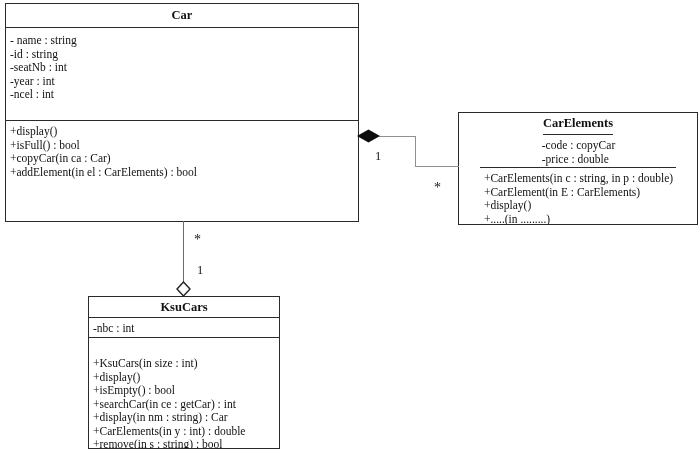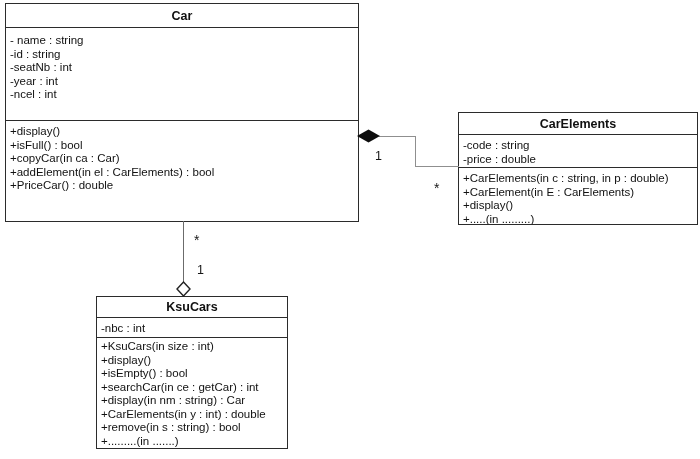--- a/index.html
+++ b/index.html
@@ -5,21 +5,21 @@
   html, body {
     margin: 0;
     padding: 0;
     background: #ffffff;
   }
   .canvas {
     position: relative;
     width: 700px;
     height: 459px;
     background: #ffffff;
-    font-family: Liberation Sans, sans-serif;
+    font-family: Liberation Serif, serif;
     color: #111111;
     overflow: hidden;
   }
   .uml-class {
     position: absolute;
     background: #ffffff;
     border: 1.5px solid #2b2b2b;
     box-sizing: border-box;
     display: flex;
     flex-direction: column;
@@ -50,28 +50,28 @@
     white-space: pre;
   }
   .uml-methods {
     flex: 1 1 auto;
   }
   
   .box-car    { left: 5px;   top: 3px;   width: 354px; height: 219px; }
   .box-car    .uml-title   { height: 24px; }
   .box-car    .uml-attrs   { height: 92px; padding-top: 6px; }
   
-  .box-carel  { left: 458px; top: 112px; width: 240px; height: 113px; }
+  .box-carel  { left: 458px; top: 112px; width: 240px; height: 113px; align-items: center; }
   .box-carel  .uml-title   { height: 22px; }
   .box-carel  .uml-attrs   { height: 32px; }
   
-  .box-ksu    { left: 96px;  top: 296px; width: 192px; height: 153px; }
+  .box-ksu    { left: 88px;  top: 296px; width: 192px; height: 153px; }
   .box-ksu    .uml-title   { height: 21px; }
   .box-ksu    .uml-attrs   { height: 19px; }
-  .box-ksu    .uml-methods { padding-top: 2px; }
+  .box-ksu    .uml-methods { padding-top: 19px; }
   
   .conn {
     position: absolute;
     background: #8f8f8f;
   }
   .conn.dark { background: #6b6b6b; }
   
   .mult {
     position: absolute;
     font-size: 12.5px;
@@ -94,28 +94,27 @@
       <div class="row">-id : string</div>
       <div class="row">-seatNb : int</div>
       <div class="row">-year : int</div>
       <div class="row">-ncel : int</div>
     </div>
     <div class="uml-section uml-methods divided">
       <div class="row">+display()</div>
       <div class="row">+isFull() : bool</div>
       <div class="row">+copyCar(in ca : Car)</div>
       <div class="row">+addElement(in el : CarElements) : bool</div>
-      <div class="row">+PriceCar() : double</div>
     </div>
   </div>
 
   <div class="uml-class box-carel">
     <div class="uml-title">CarElements</div>
     <div class="uml-section uml-attrs">
-      <div class="row">-code : string</div>
+      <div class="row">-code : copyCar</div>
       <div class="row">-price : double</div>
     </div>
     <div class="uml-section uml-methods divided">
       <div class="row">+CarElements(in c : string, in p : double)</div>
       <div class="row">+CarElement(in E : CarElements)</div>
       <div class="row">+display()</div>
       <div class="row">+.....(in .........)</div>
     </div>
   </div>
 

